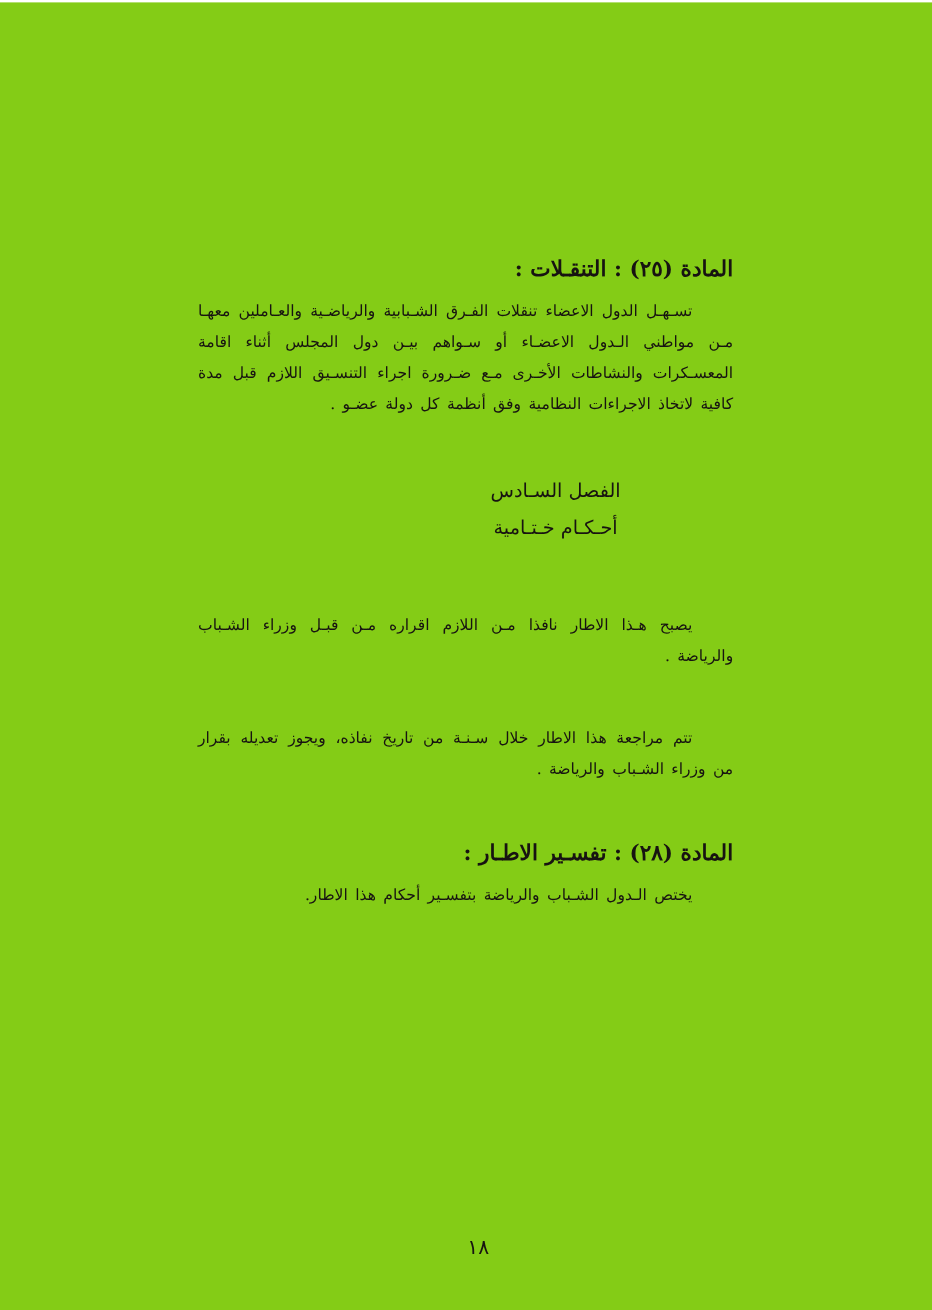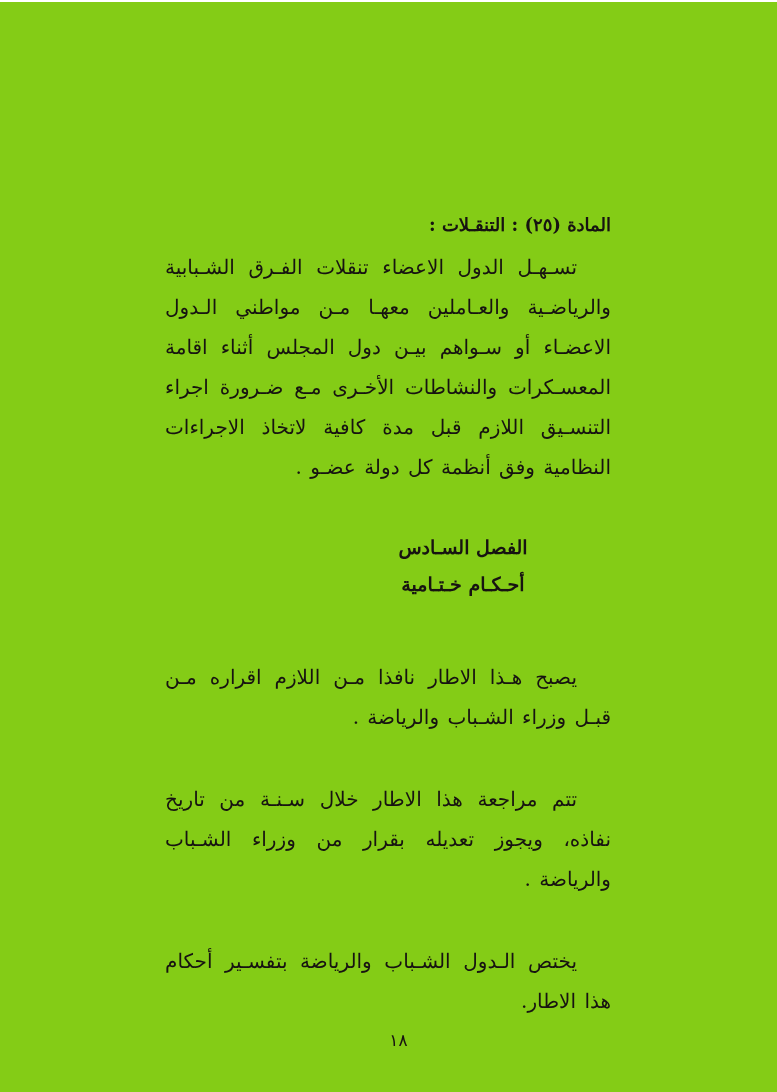--- a/index.html
+++ b/index.html
@@ -30,33 +30,33 @@
     .article-heading {
       margin: 0 0 6px 0;
       font-size: 18px;
       font-weight: 700;
       line-height: 1.7;
       text-align: right;
       letter-spacing: 0.2px;
     }
     .article-body {
       margin: 0;
-      font-size: 20px;
+      font-size: 13px;
       line-height: 2.0;
       text-align: justify;
       text-align-last: right;
       text-indent: 34px;
       word-spacing: 2px;
     }
     .chapter {
       margin: 2px 0 54px 0;
       padding-left: 150px; 
       text-align: center;
-      font-weight: 700;
-      font-size: 19px;
+      font-weight: 400;
+      font-size: 16px;
       line-height: 1.95;
       letter-spacing: 0.3px;
     }
     .chapter-title, .chapter-subtitle {
       display: block;
     }
     .page-number {
       position: absolute;
       bottom: 44px;
       left: 0;
@@ -85,19 +85,20 @@
 
     <section class="article">
       <p class="article-body">يصبح هـذا الاطار نافذا مـن اللازم اقراره مـن قبـل وزراء الشـباب والرياضة .</p>
     </section>
 
     <section class="article">
       <p class="article-body">تتم مراجعة هذا الاطار خلال سـنـة من تاريخ نفاذه، ويجوز تعديله بقرار من وزراء الشـباب والرياضة .</p>
     </section>
 
     <section class="article">
+      <h3 class="article-heading">المادة (٢٨) : تفسـير الاطـار :</h3>
       <p class="article-body">يختص الـدول الشـباب والرياضة بتفسـير أحكام هذا الاطار.</p>
     </section>
 
   </div>
 
   <div class="page-number">١٨</div>
 </div>
 
 </body></html>

